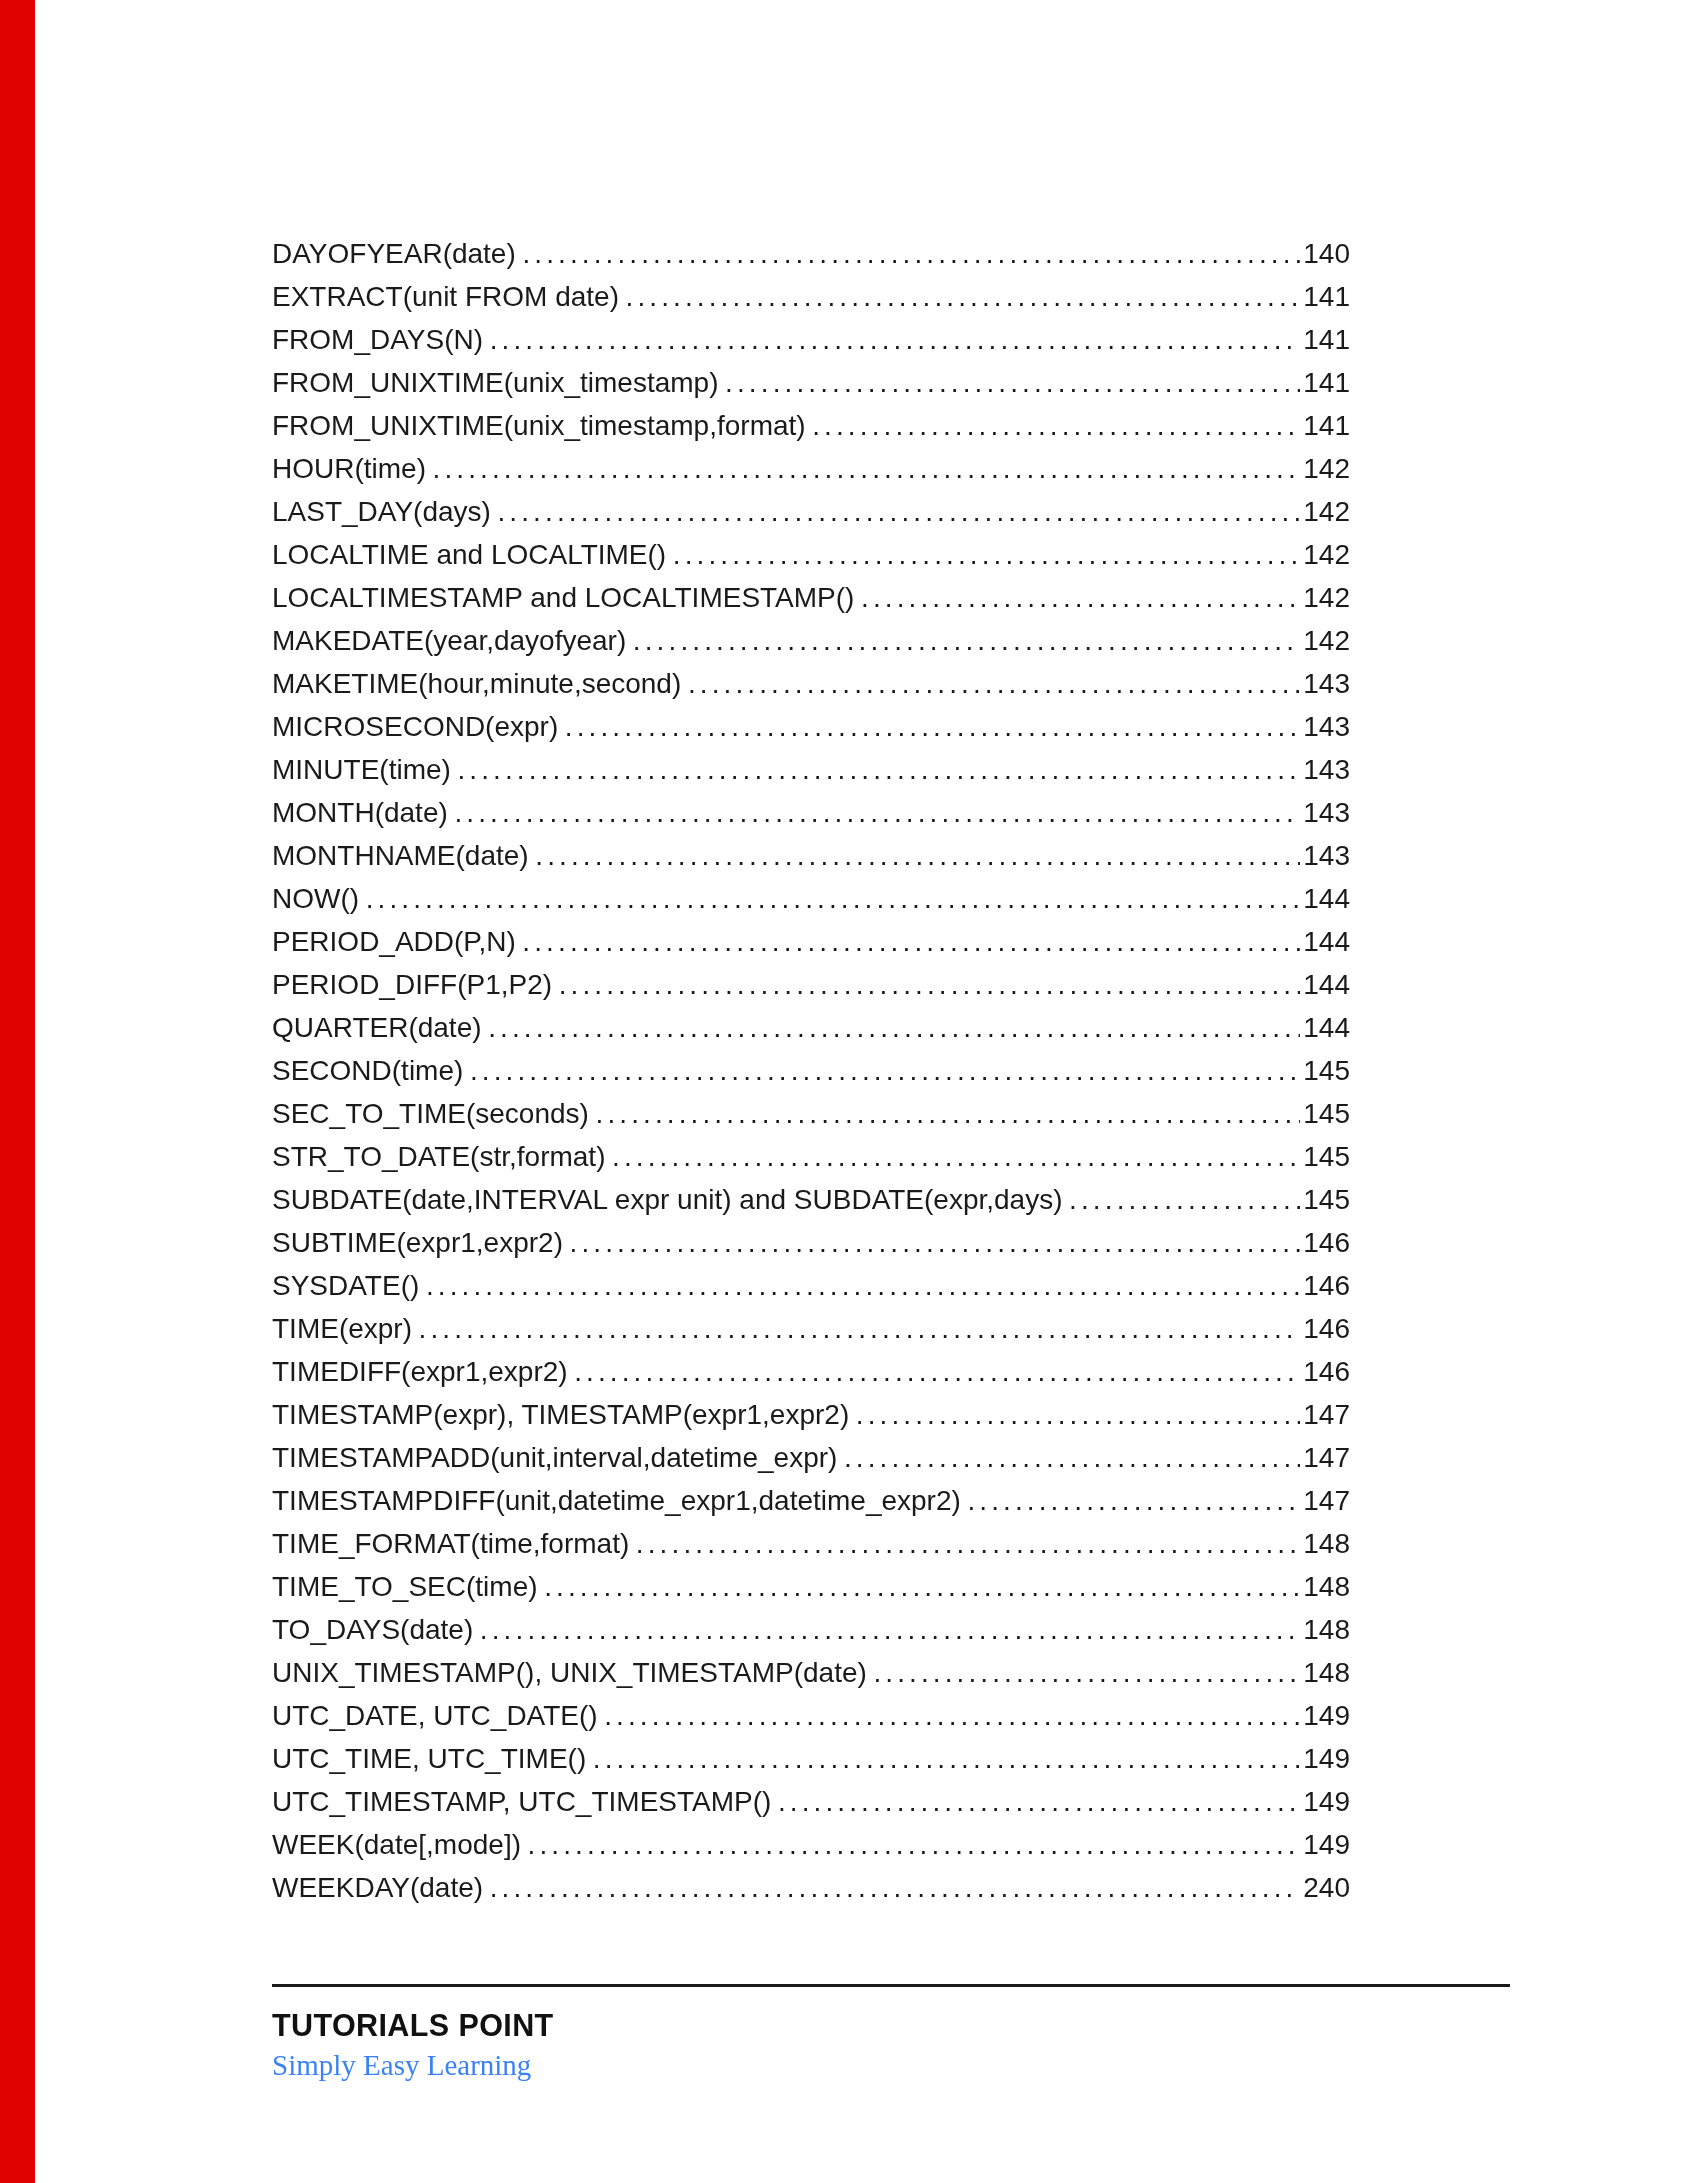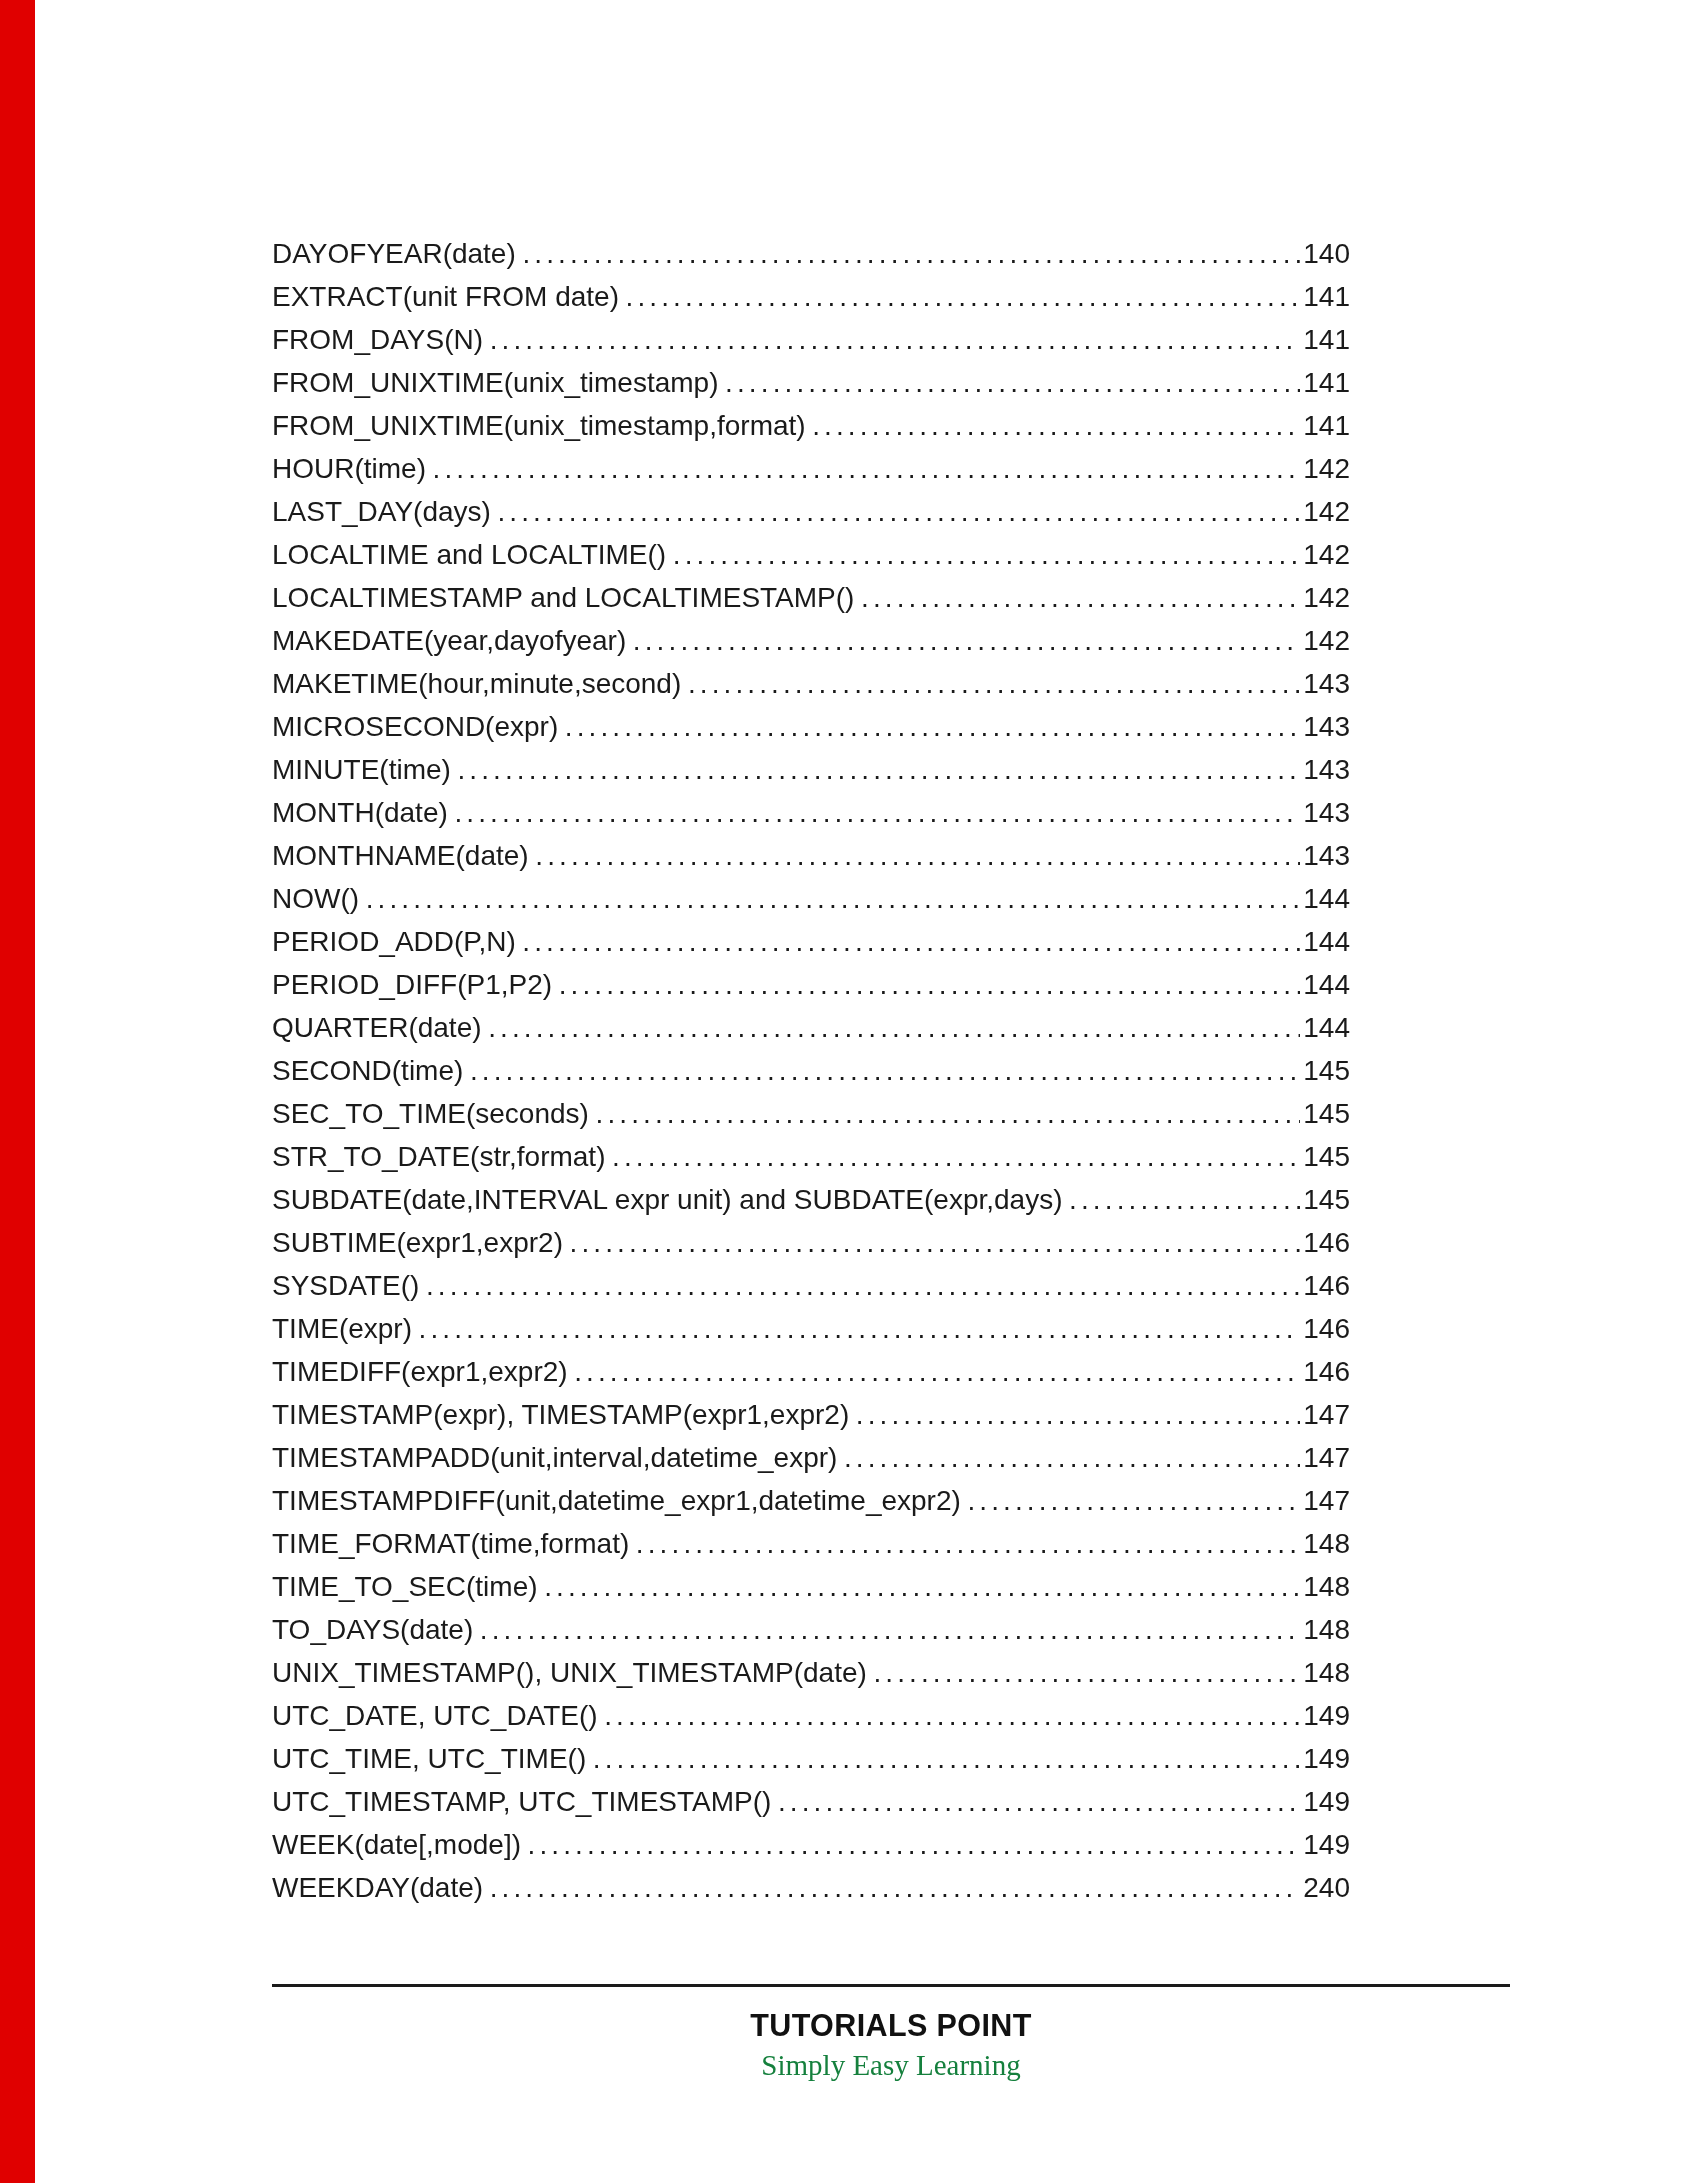--- a/index.html
+++ b/index.html
@@ -55,39 +55,38 @@
   }
   .toc-page {
     flex: 0 0 auto;
     white-space: nowrap;
   }
   .footer {
     position: absolute;
     left: 272px;
     top: 1984px;
     width: 1238px;
-    text-align: center;
   }
   .footer-rule {
     width: 100%;
     height: 2.5px;
     background: #1a1a1a;
   }
   .footer-brand {
     margin-top: 21.4px;
     font-size: 30.5px;
     font-weight: bold;
     letter-spacing: 0.4px;
     color: #111111;
   }
   .footer-tagline {
     margin-top: 6.6px;
     font-family: "Liberation Serif", serif;
     font-size: 29px;
-    color: #15803d;
+    color: #3b82f6;
   }
 </style>
 </head>
 <body>
 
 <div class="page">
 
   <div class="accent-bar" style="background: rgb(224, 0, 0);"></div>
 
   <main class="toc">

